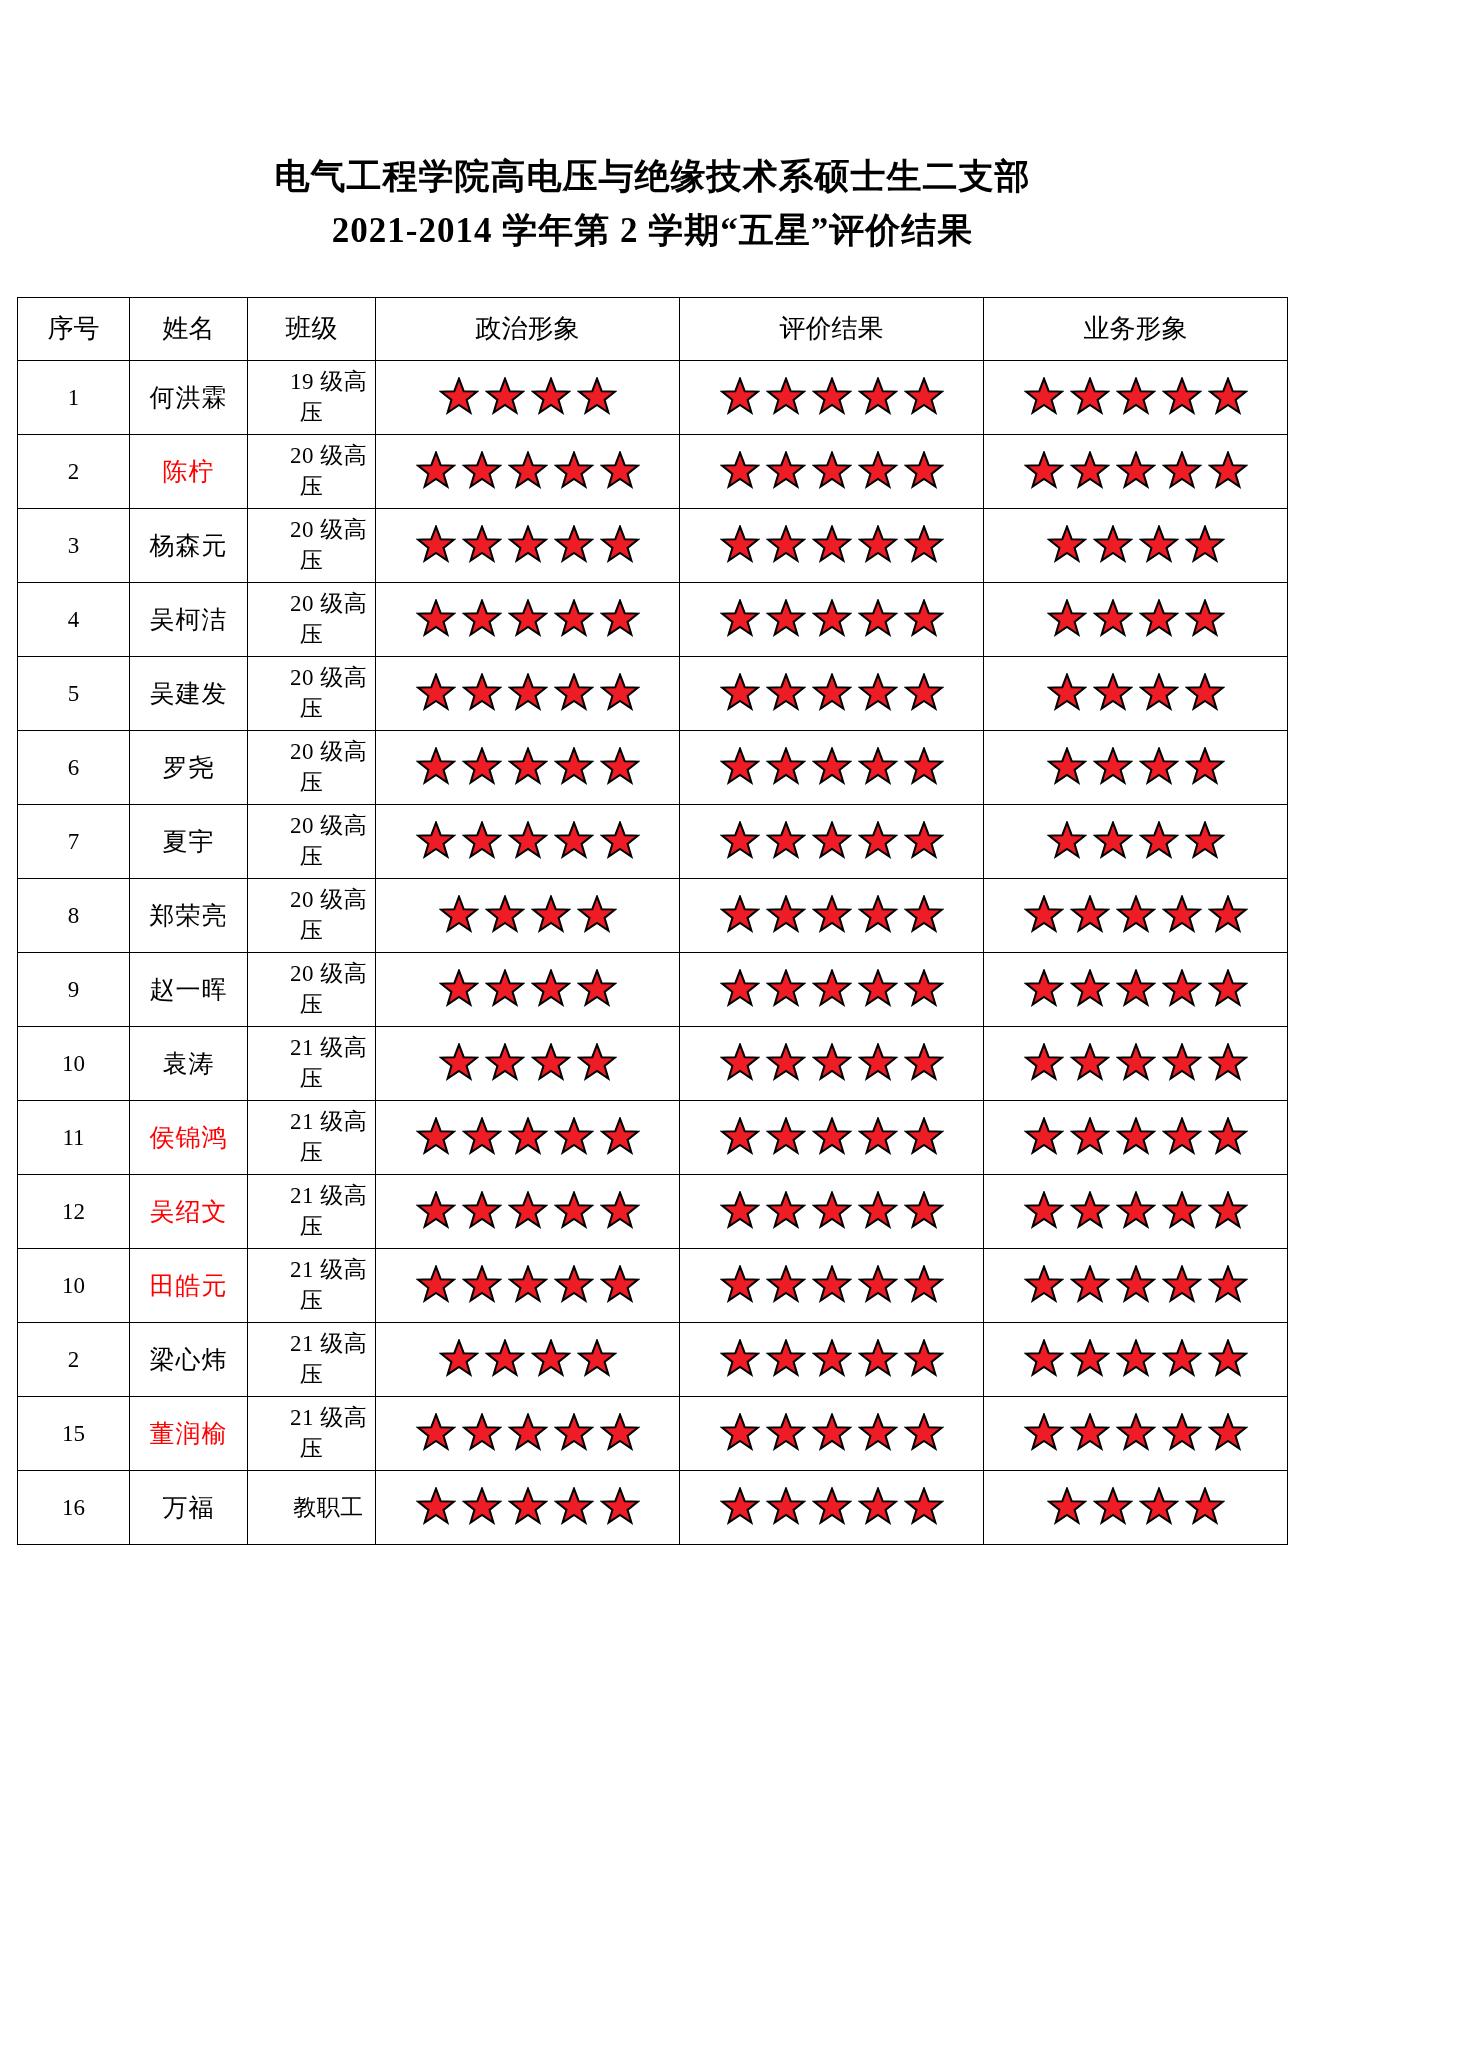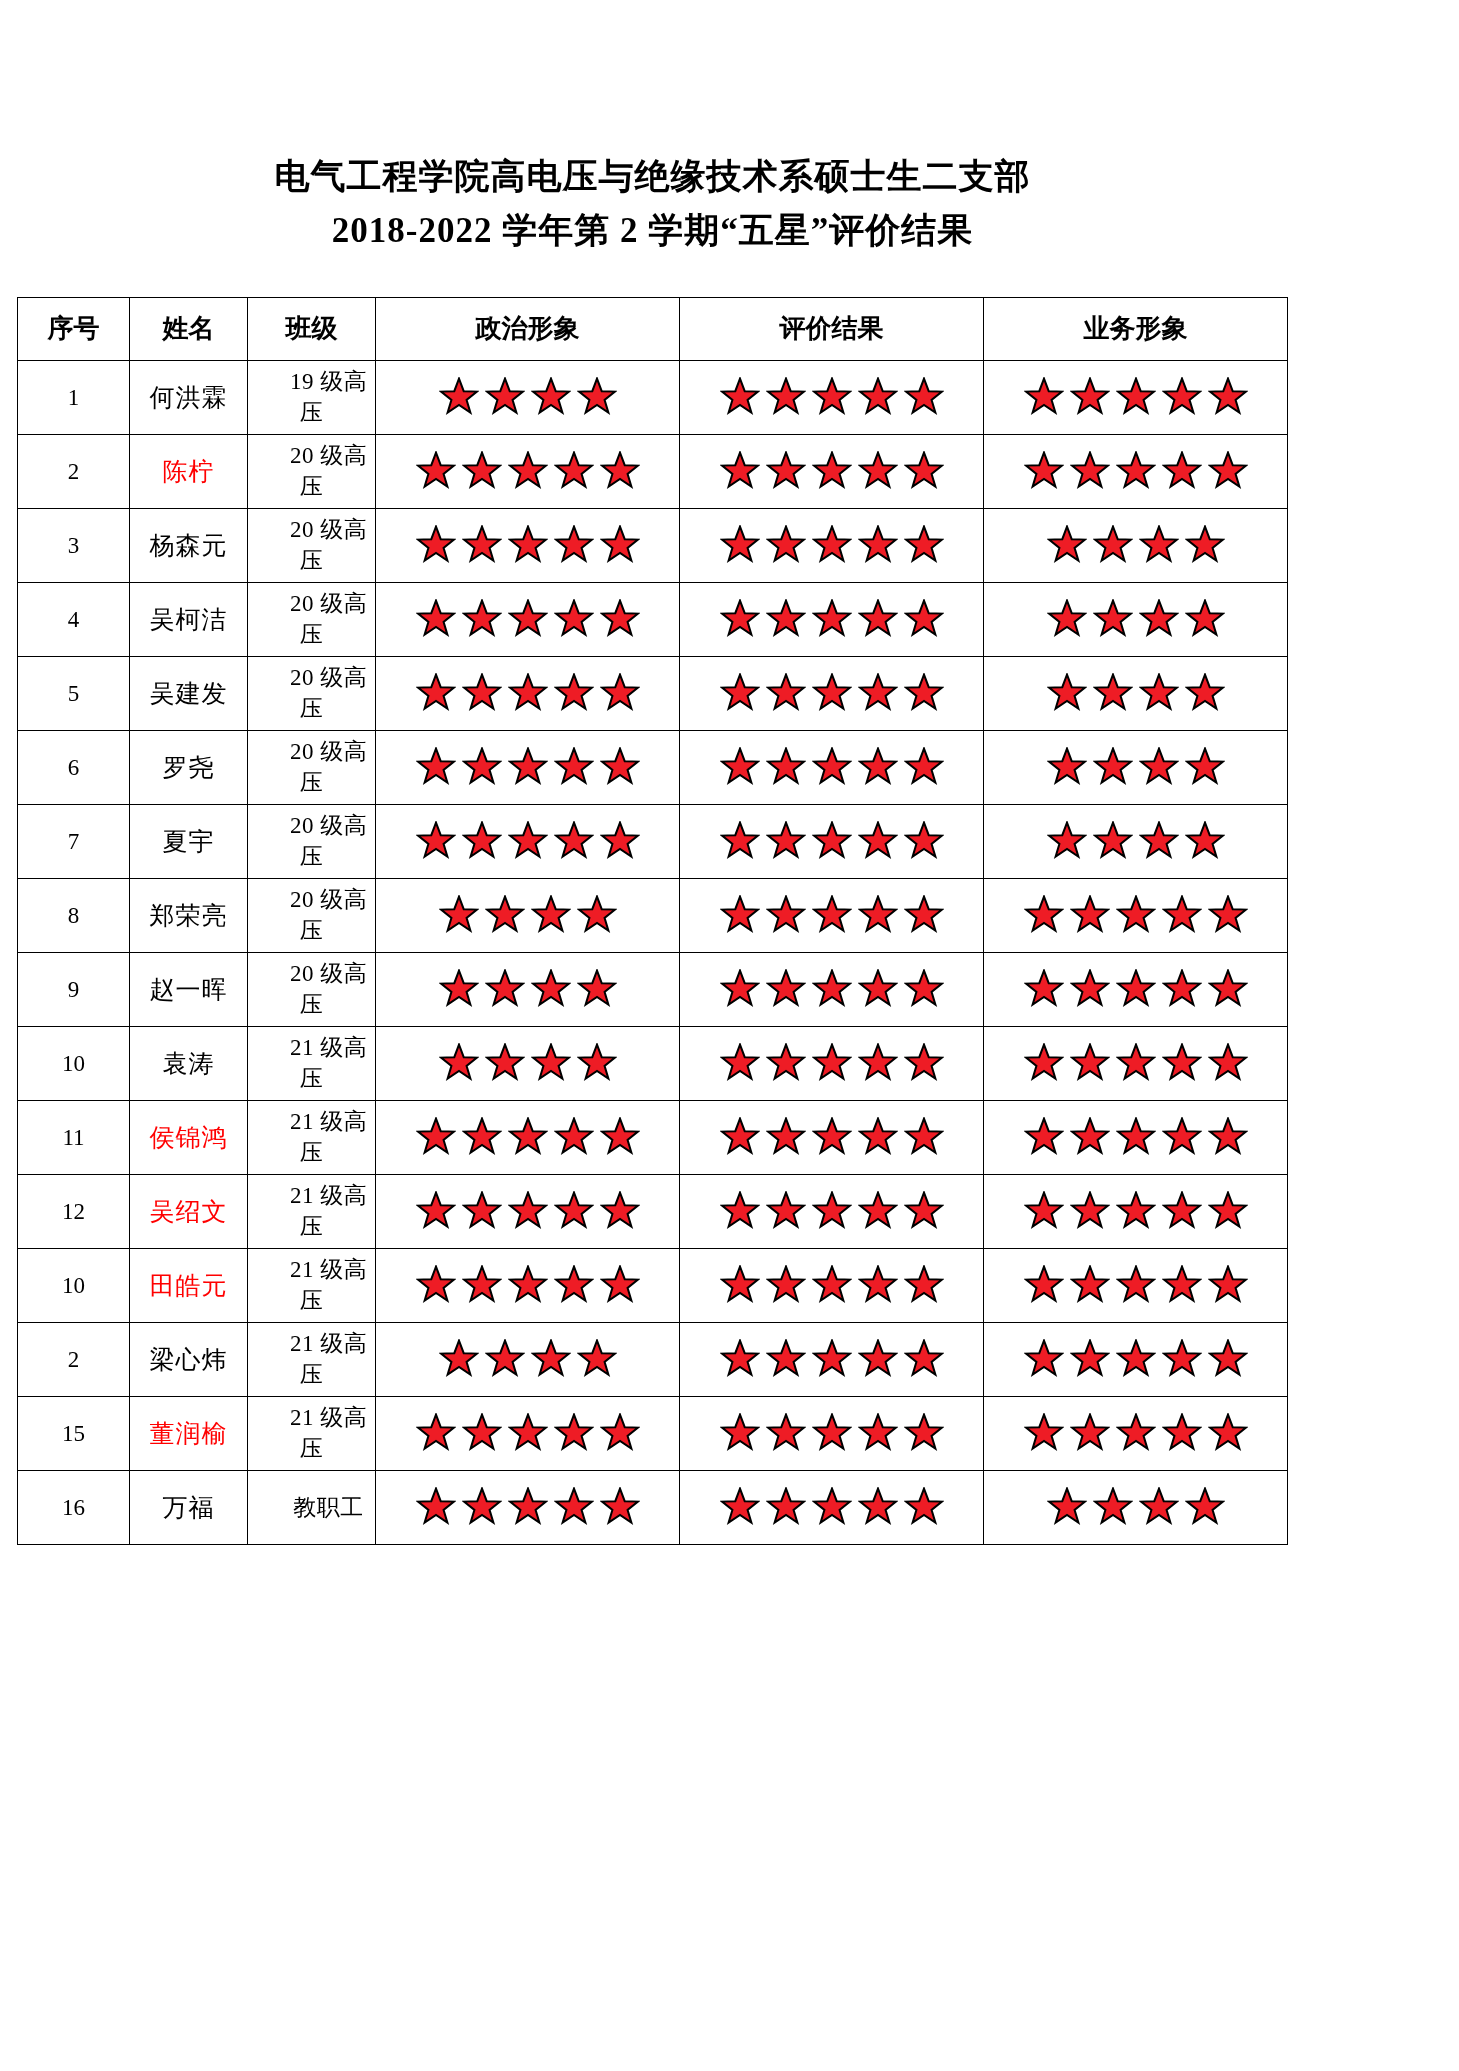--- a/index.html
+++ b/index.html
@@ -43,21 +43,21 @@
   }
   table.eval td, table.eval th {
     border: 1.5px solid #000000;
     padding: 0;
     text-align: center;
     vertical-align: middle;
     font-weight: normal;
   }
   table.eval thead th {
     height: 62px;
-    font-weight: bold;
+    font-weight: normal;
     font-size: 26px;
   }
   table.eval tbody td {
     height: 73px;
     font-size: 24px;
   }
   col.c-idx { width: 112px; }
   col.c-name { width: 118px; }
   col.c-class { width: 128px; }
   col.c-star { width: 304px; }
@@ -97,21 +97,21 @@
     height: 40px;
   }
 </style>
 </head>
 <body>
 
 <div class="page">
 
   <div class="doc-title">
     <span class="line1">电气工程学院高电压与绝缘技术系硕士生二支部</span>
-    <span class="line2">2018-2022 学年第 2 学期“五星”评价结果</span>
+    <span class="line2">2021-2014 学年第 2 学期“五星”评价结果</span>
   </div>
 
   <div class="table-wrap">
     <table class="eval">
       <colgroup>
         <col class="c-idx">
         <col class="c-name">
         <col class="c-class">
         <col class="c-star">
         <col class="c-star">

